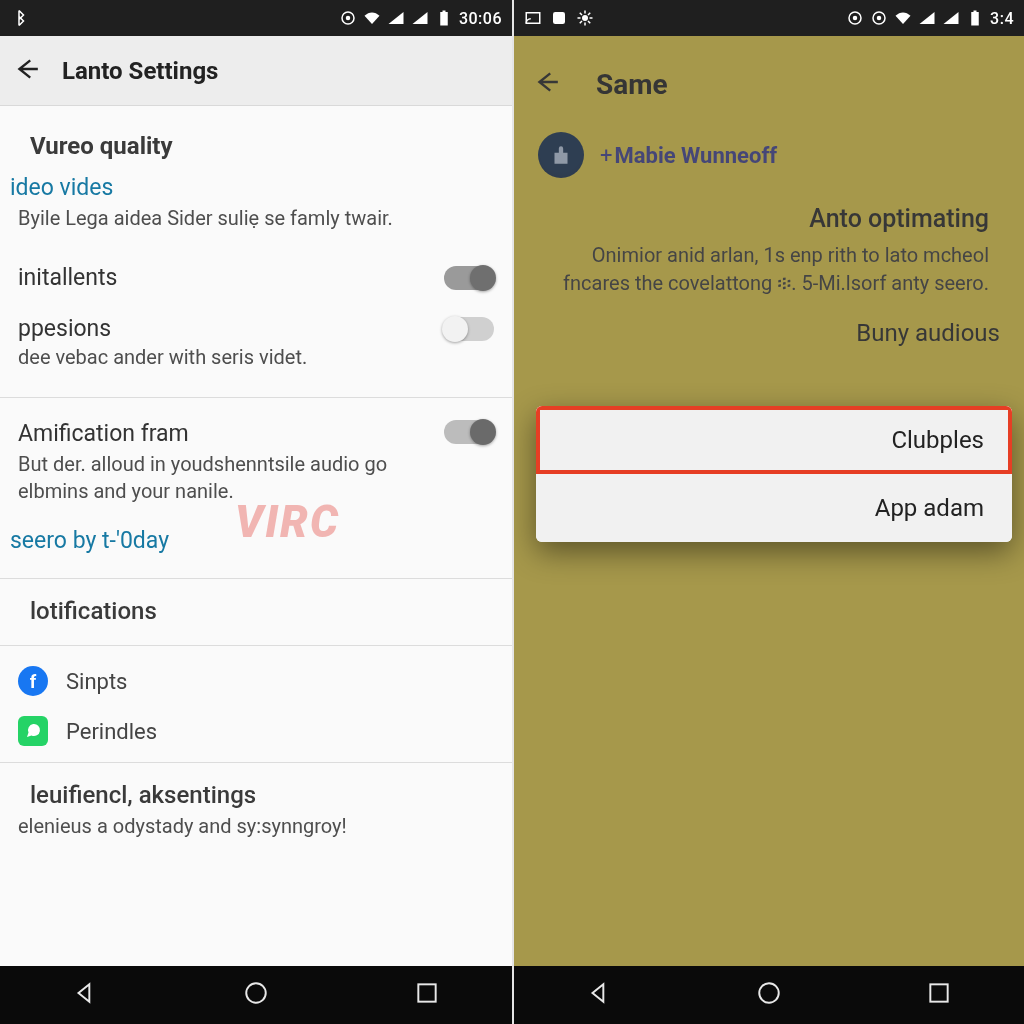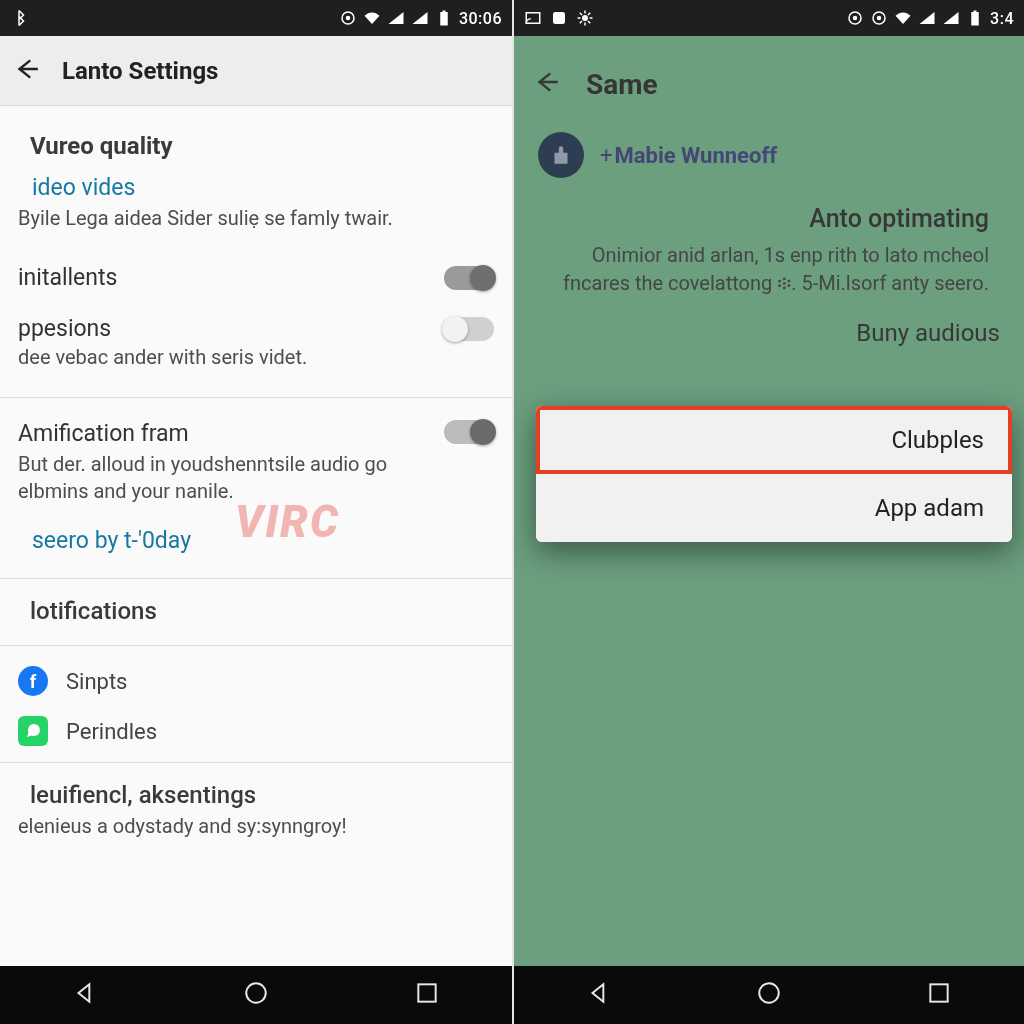--- a/index.html
+++ b/index.html
@@ -1,37 +1,37 @@
 <!DOCTYPE html>
 <html><head>
 <meta charset="utf-8">
 <style>
   * { box-sizing: border-box; margin: 0; padding: 0; }
   html, body { width: 1024px; height: 1024px; font-family: Roboto, "Helvetica Neue", Arial, sans-serif; background: #fff; }
   .wrap { display: flex; width: 1024px; height: 1024px; }
-  .phone { width: 512px; height: 1024px; position: relative; overflow: hidden; background: #86efac; }
+  .phone { width: 512px; height: 1024px; position: relative; overflow: hidden; background: #fde047; }
   .phone + .phone { border-left: 2px solid #e5e5e5; text-align: right; }
 
   
   .statusbar { height: 36px; background: #1f1f1f; color: #fff; display: flex; align-items: center; padding: 0 10px; font-size: 16px; justify-content: space-between; }
   .statusbar .left, .statusbar .right { display: flex; align-items: center; gap: 8px; }
   .statusbar .right { gap: 6px; }
   .sb-ico { width: 18px; height: 18px; display: inline-flex; align-items: center; justify-content: center; }
   .sb-ico svg { width: 18px; height: 18px; fill: #fff; }
   .clock { font-weight: 500; letter-spacing: 0.5px; }
 
   
   .appbar { height: 70px; background: #ededed; border-bottom: 1px solid #d9d9d9; display: flex; align-items: center; padding: 0 14px; gap: 22px; box-shadow: 0 1px 3px rgba(0,0,0,0.12); }
   .appbar .back-ico svg { width: 26px; height: 26px; stroke: #222; stroke-width: 2.2; fill: none; }
   .appbar .title { font-size: 24px; font-weight: 700; color: #222; }
 
   
   .content { background: #fafafa; height: calc(1024px - 36px - 70px - 58px); overflow: hidden; padding-top: 18px; }
   .section-title { font-size: 24px; font-weight: 700; color: #3a3a3a; padding: 8px 18px 14px; margin-left: 12px; }
-  .linkline { font-size: 23px; color: #1779a3; padding: 0 32px 4px; }
+  .linkline { font-size: 23px; color: #1779a3; padding: 0 10px 4px; }
   .subtext { font-size: 20px; color: #4e4e4e; padding: 0 18px 20px; line-height: 1.35; }
   .row { display: flex; align-items: center; justify-content: space-between; padding: 12px 18px; }
   .row .rlabel { font-size: 23px; color: #333; }
   .divider { height: 1px; background: #dcdcdc; margin: 6px 0 10px; }
   .toggle { width: 50px; height: 24px; border-radius: 14px; position: relative; }
   .toggle .knob { width: 26px; height: 26px; border-radius: 50%; position: absolute; top: -1px; box-shadow: 0 1px 3px rgba(0,0,0,0.35); }
   .toggle.on { background: #9a9a9a; }
   .toggle.on .knob { right: -2px; background: #6f6f6f; }
   .toggle.off { background: #d0d0d0; }
   .toggle.off .knob { left: -2px; background: #f2f2f2; }
@@ -48,21 +48,21 @@
   
   .navbar { position: absolute; bottom: 0; left: 0; right: 0; height: 58px; background: #0a0a0a; display: flex; align-items: center; justify-content: space-around; }
   .navbar svg { width: 26px; height: 26px; fill: none; stroke: #e8e8e8; stroke-width: 1.8; }
 
   
   .phone.right .overlay-dim { position: absolute; inset: 0; background: rgba(80,80,80,0.5); }
   .phone.right .statusbar { position: relative; z-index: 1; }
   .phone.right .navbar { z-index: 3; }
 
   .right-body { position: absolute; top: 36px; left: 0; right: 0; bottom: 58px; padding-top: 18px; }
-  .right-body .appbar2 { height: 60px; display: flex; align-items: center; gap: 26px; padding: 0 20px; }
+  .right-body .appbar2 { height: 60px; display: flex; align-items: center; gap: 36px; padding: 0 20px; }
   .right-body .appbar2 .back-ico svg { width: 26px; height: 26px; stroke: #1f1f1f; stroke-width: 2.2; fill: none; }
   .right-body .appbar2 .title { font-size: 28px; font-weight: 700; color: #1a1a1a; }
   .profile { display: flex; align-items: center; gap: 16px; padding: 18px 24px 8px; }
   .profile .avatar { width: 46px; height: 46px; border-radius: 50%; background: radial-gradient(circle at 50% 40%, #0d2c54 0%, #0d2c54 60%, #092140 100%); display: flex; align-items: center; justify-content: center; }
   .profile .avatar svg { width: 26px; height: 26px; fill: #cfe3ff; }
   .profile .name { font-size: 22px; font-weight: 700; color: #3a3d9e; }
   .profile .plus { font-size: 22px; color: #3a3d9e; margin-right: 2px; font-weight: 400; }
   .rsection { padding: 18px 35px 0; }
   .rsection h2 { font-size: 25px; color: #1e1e1e; font-weight: 500; margin-bottom: 8px; }
   .rsection p { font-size: 20px; color: #3a3a3a; line-height: 1.4; }

